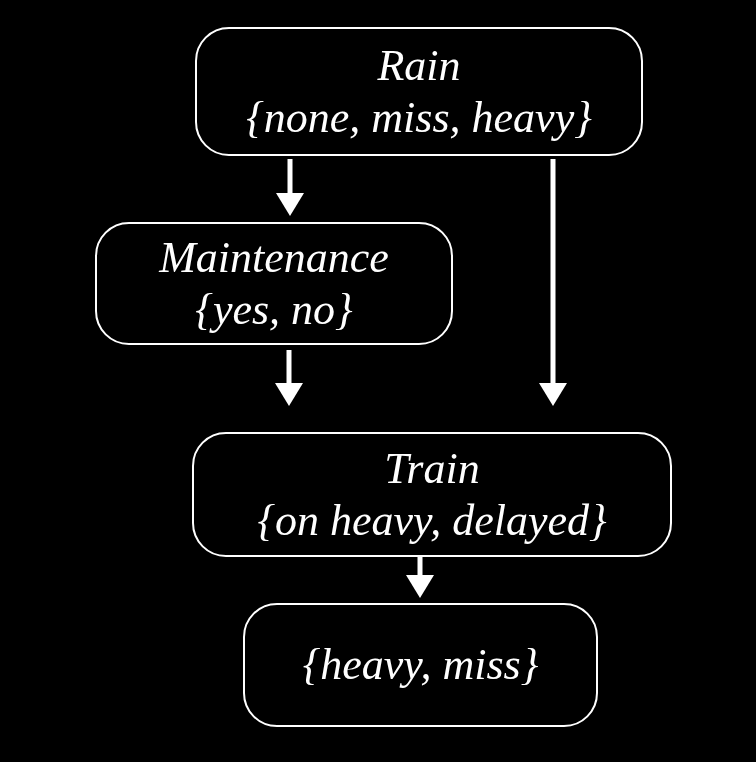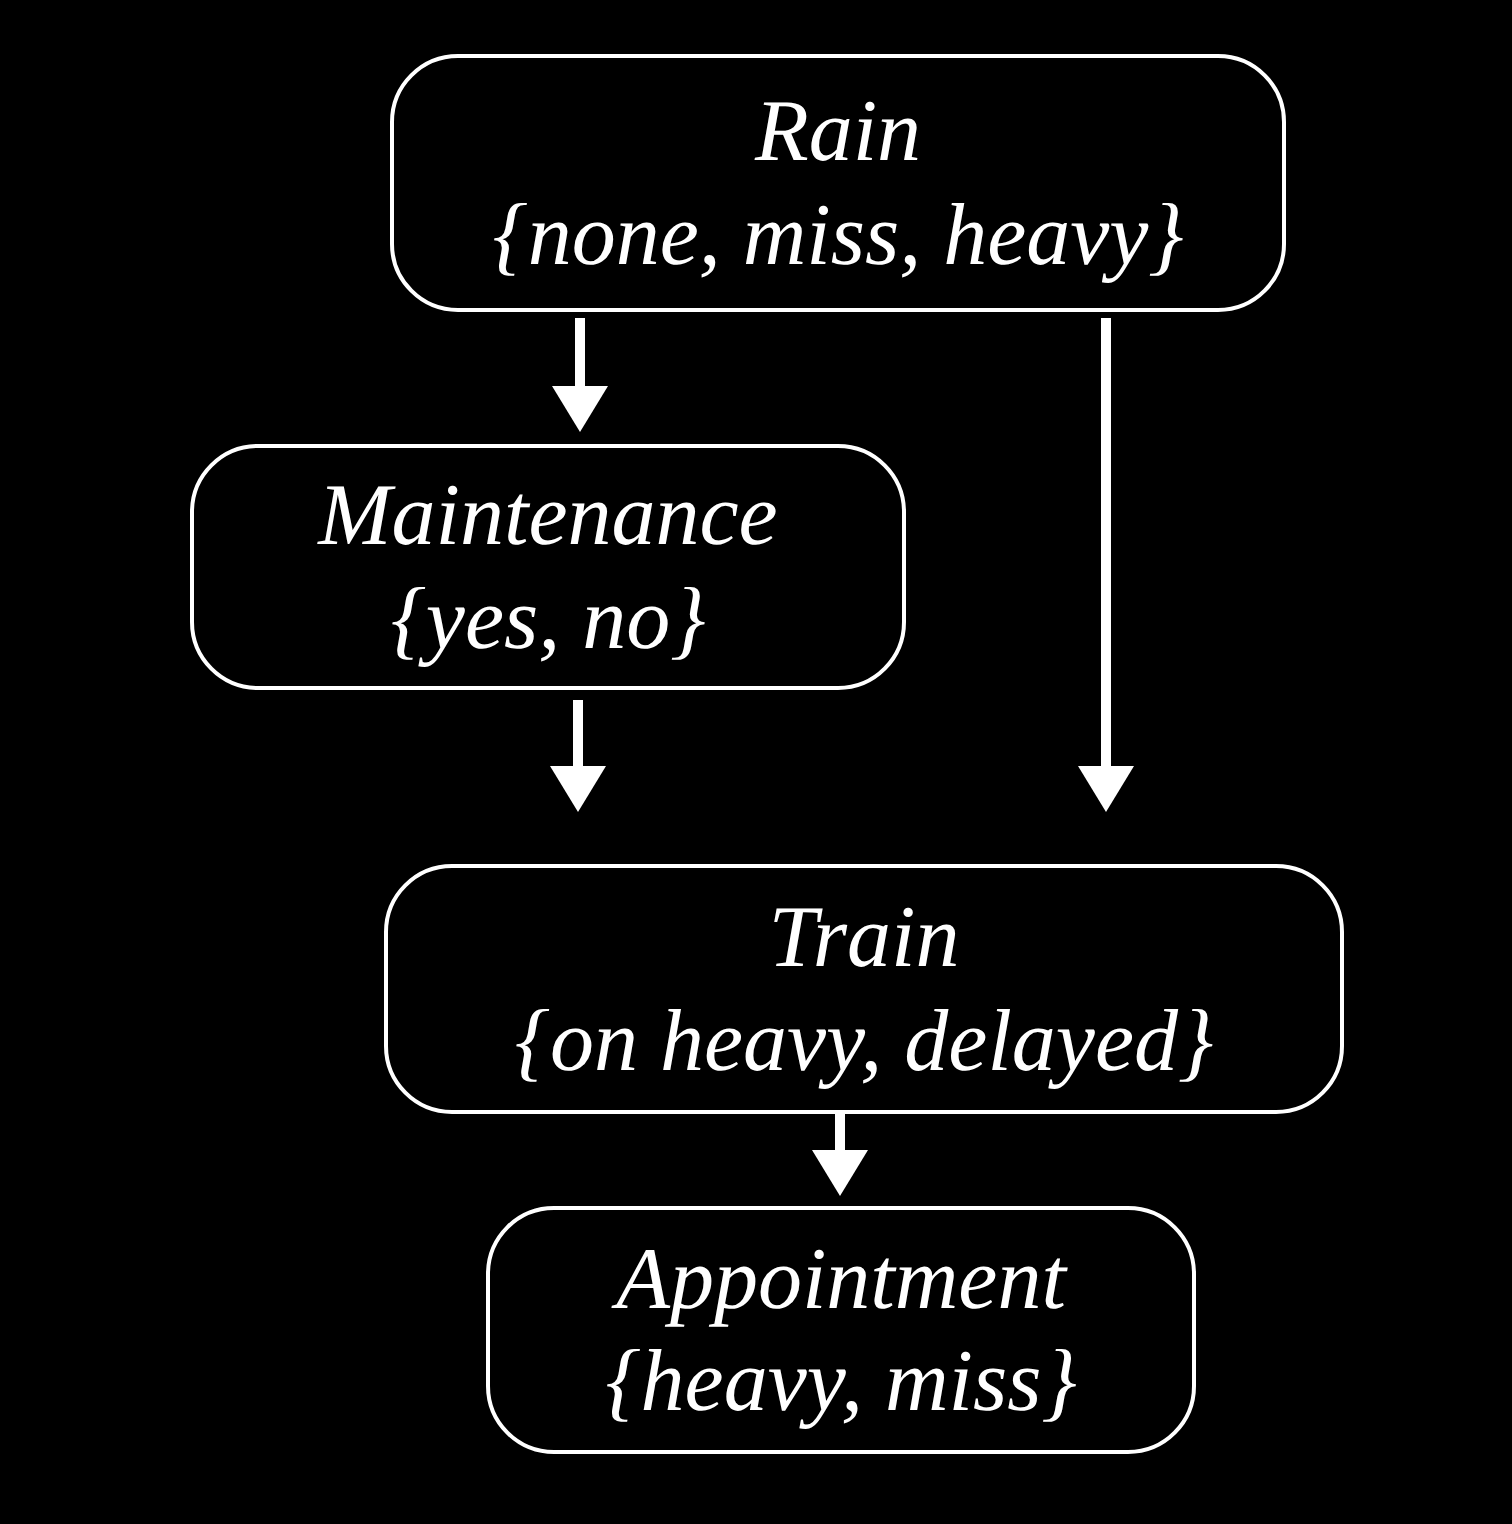--- a/index.html
+++ b/index.html
@@ -85,17 +85,16 @@
     <span class="node-label">Maintenance</span>
     <span class="node-domain">{yes, no}</span>
   </div>
 
   <div class="node node-train">
     <span class="node-label">Train</span>
     <span class="node-domain">{on heavy, delayed}</span>
   </div>
 
   <div class="node node-appointment">
-    <span class="node-label">Appointment</span>
     <span class="node-domain">{heavy, miss}</span>
   </div>
 
 </div>
 
 </body></html>

